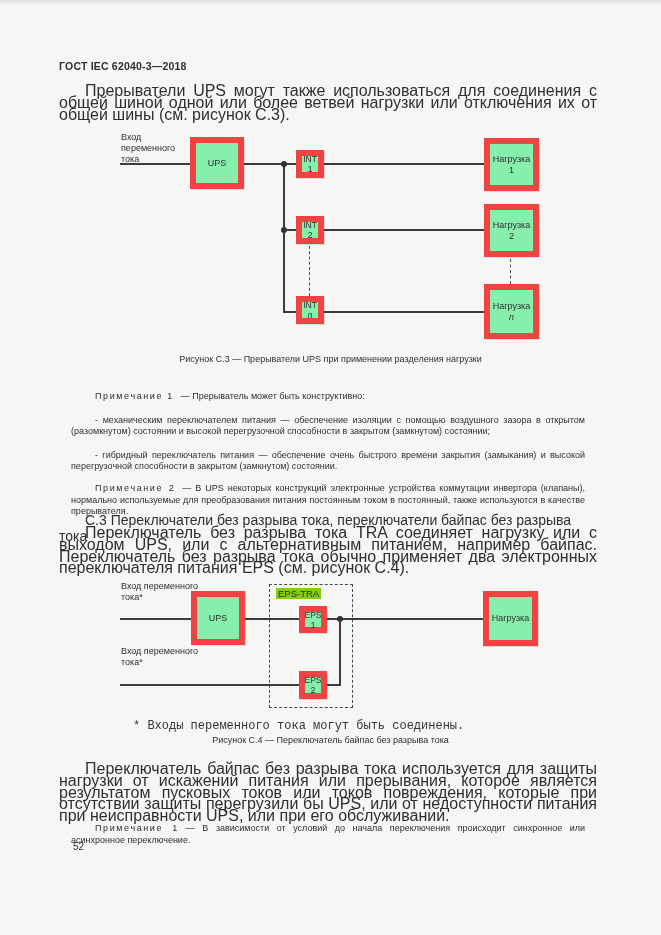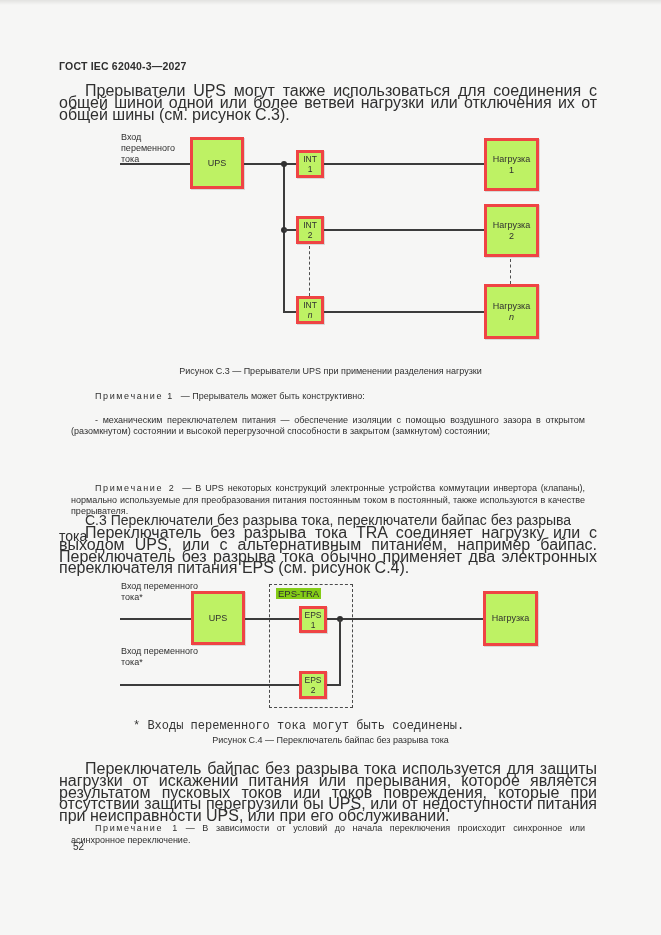--- a/index.html
+++ b/index.html
@@ -16,40 +16,40 @@
   .body-par{font-size:16px;line-height:11.8px;text-align:justify;}
   .body-par p{margin:0;text-indent:26px;}
   .note-par{font-size:9px;line-height:11.5px;text-align:justify;}
   .note-par p{margin:12px;text-indent:24px;}
   .nlabel{letter-spacing:1.6px;margin-right:7px;}
   .heading{font-size:14px;font-weight:normal;text-indent:26px;}
   .caption{position:absolute;left:0;width:661px;text-align:center;font-size:9px;color:#2f2f2f;}
   .footnote{position:absolute;left:133px;font-size:12px;color:#343434;font-family:Liberation Mono, monospace;}
   .page-num{position:absolute;left:58px;top:841px;font-size:10px;margin-left:15px;}
   .fig{position:absolute;left:0;top:0;width:661px;height:935px;pointer-events:none;}
-  .dbox{position:absolute;box-sizing:border-box;border:3px solid #ef4444;background:#bef264;
+  .dbox{position:absolute;box-sizing:border-box;border:6px solid #ef4444;background:#86efac;
     display:flex;flex-direction:column;align-items:center;justify-content:center;
     text-align:center;font-size:8.5px;line-height:10px;color:#303030;
     box-shadow:1px 1px 0 rgba(0,0,0,.12);}
   .dbox.big{font-size:9px;line-height:11px;}
   .hline{position:absolute;height:2px;background:#3c3c3c;}
   .vline{position:absolute;width:2px;background:#3c3c3c;}
   .dashv{position:absolute;width:0;border-left:1.5px dashed #4f4f4f;}
   .dashbox{position:absolute;box-sizing:border-box;border:1.5px dashed #4a4a4a;}
   .dot{position:absolute;width:6px;height:6px;border-radius:50%;background:#303030;}
   .dlabel{position:absolute;font-size:9px;line-height:11px;color:#2f2f2f;}
   .grplabel{position:absolute;font-size:9.5px;color:#2f2f2f;background:#84cc16;padding:0 2px;}
   .it{font-style:italic;}
 </style>
 </head>
 <body>
 
 <div class="edge-top"></div>
 
-<div class="txt doc-header">ГОСТ IEC 62040-3—2027</div>
+<div class="txt doc-header">ГОСТ IEC 62040-3—2018</div>
 
 <div class="txt body-par" style="top:85px;">
   <p>Прерыватели UPS могут также использоваться для соединения с общей шиной одной или более ветвей нагрузки или отключения их от общей шины (см. рисунок С.3).</p>
 </div>
 
 <div class="fig">
   <div class="dlabel" style="left:121px;top:132px;width:74px;">Вход переменного тока</div>
 
   <div class="hline" style="left:120px;top:163px;width:70px;"></div>
   <div class="dbox big" style="left:190px;top:137px;width:54px;height:52px;">
@@ -90,25 +90,26 @@
     <span>INT</span>
     <span class="it">n</span>
   </div>
   <div class="hline" style="left:324px;top:311px;width:160px;"></div>
   <div class="dbox big" style="left:484px;top:284px;width:55px;height:55px;">
     <span>Нагрузка</span>
     <span class="it">n</span>
   </div>
 </div>
 
-<div class="caption" style="top:366px;">Рисунок С.3 — Прерыватели UPS при применении разделения нагрузки</div>
+<div class="caption" style="top:354px;">Рисунок С.3 — Прерыватели UPS при применении разделения нагрузки</div>
 
 <div class="txt note-par" style="top:379px;">
   <p><span class="nlabel">Примечание 1</span><span>—  Прерыватель может быть конструктивно:</span></p>
   <p>- механическим переключателем питания — обеспечение изоляции с помощью воздушного зазора в открытом (разомкнутом) состоянии и высокой перегрузочной способности в закрытом (замкнутом) состоянии;</p>
+  <p>- гибридный переключатель питания — обеспечение очень быстрого времени закрытия (замыкания) и высокой перегрузочной способности в закрытом (замкнутом) состоянии.</p>
 </div>
 
 <div class="txt note-par" style="top:471px;">
   <p><span class="nlabel">Примечание 2</span><span>—  В UPS некоторых конструкций электронные устройства коммутации инвертора (клапаны), нормально используемые для преобразования питания постоянным током в постоянный, также используются в качестве прерывателя.</span></p>
 </div>
 
 <div class="txt heading" style="top:512px;">С.3 Переключатели без разрыва тока, переключатели байпас без разрыва тока</div>
 
 <div class="txt body-par" style="top:527px;">
   <p>Переключатель без разрыва тока TRA соединяет нагрузку или с выходом UPS, или с альтернативным питанием, например байпас. Переключатель без разрыва тока обычно применяет два электронных переключателя питания EPS (см. рисунок С.4).</p>

